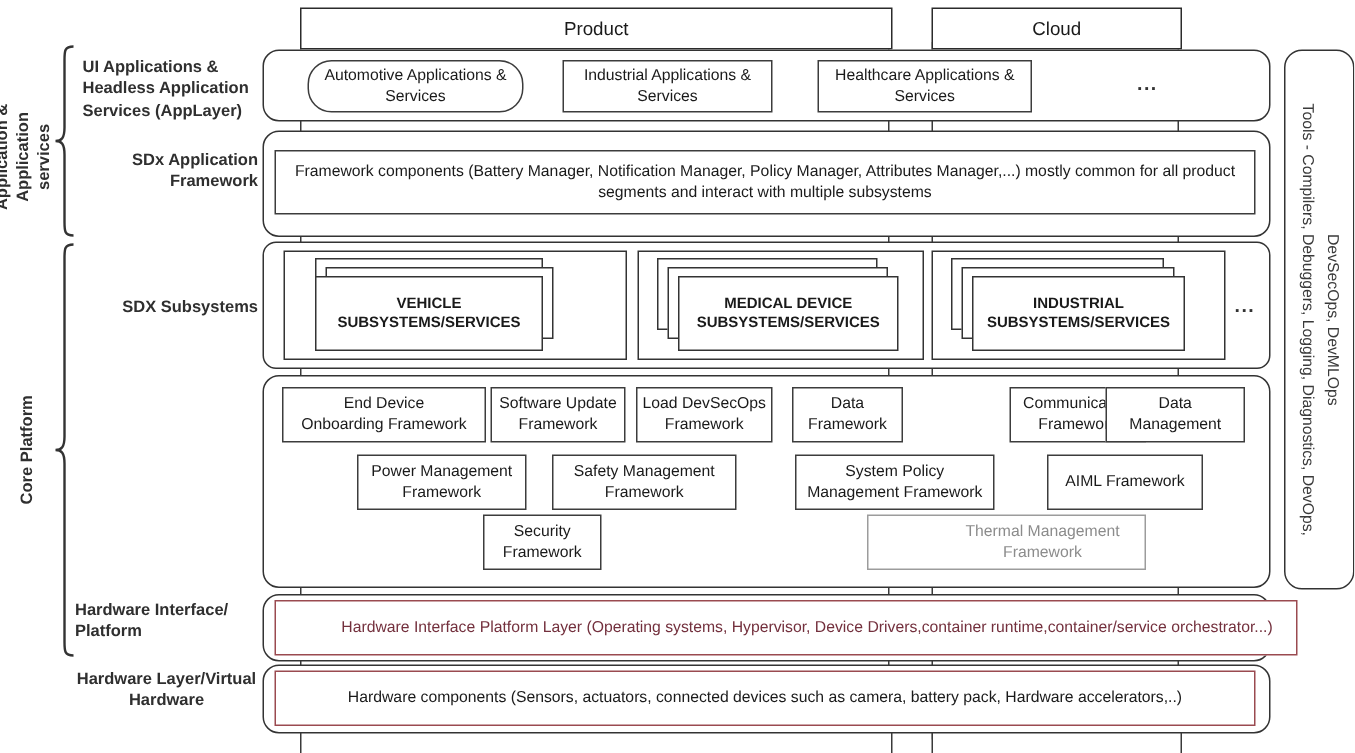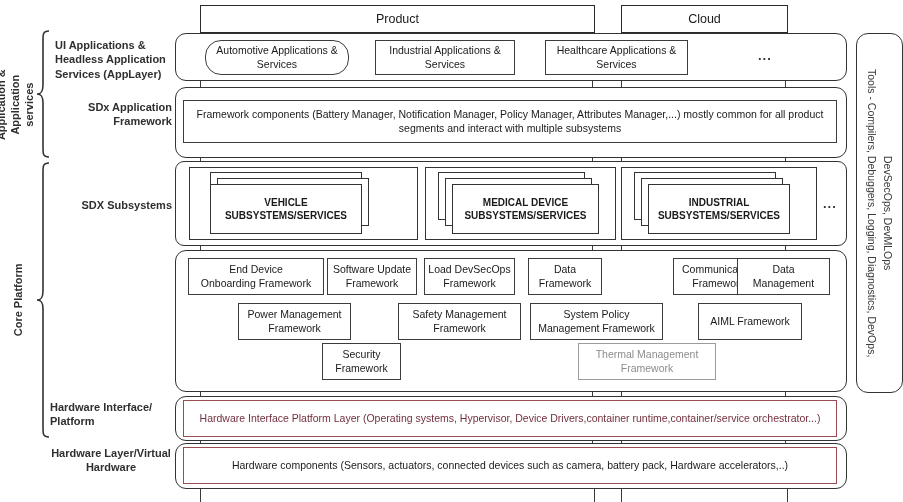--- a/index.html
+++ b/index.html
@@ -8,23 +8,23 @@
     font-family:"Liberation Sans","DejaVu Sans",sans-serif;color:#1a1a1a;
   }
   .vline{position:absolute;width:0;border-left:1.5px solid #3a3a3a;top:28px;height:465px;z-index:0;}
   .topbox{position:absolute;top:5px;height:26px;border:1.5px solid #2b2b2b;background:#fff;z-index:2;
     display:flex;align-items:center;justify-content:center;font-size:12.5px;}
   .stub{position:absolute;top:486px;height:24px;border:1.5px solid #3a3a3a;background:#fff;z-index:0;}
   .rowc{position:absolute;left:175px;width:670px;border:1.6px solid #333;border-radius:11px;background:#fff;z-index:1;}
   .box{position:absolute;border:1.5px solid #3c3c3c;background:#fff;display:flex;align-items:center;justify-content:center;
     text-align:center;white-space:pre-line;font-size:10.5px;line-height:1.3;z-index:2;}
   .maroon-box{border:1.6px solid #9a4a50;}
-  .maroon-text{color:#73303d;}
+  .maroon-text{color:#73303d;padding-left:28px;}
   .gray-box{border:1.5px solid #9c9c9c;}
-  .gray-text{color:#8c8c8c;}
+  .gray-text{color:#8c8c8c;padding-left:48px;}
   .ellipsis{position:absolute;font-size:13px;font-weight:bold;color:#333;z-index:2;letter-spacing:1px;}
   .rowlabel{position:absolute;font-weight:bold;font-size:11px;color:#2f2f2f;white-space:pre-line;line-height:1.3;z-index:2;}
   .vert-label{position:absolute;font-weight:bold;font-size:11px;color:#2f2f2f;text-align:center;white-space:pre-line;
     transform:rotate(-90deg);line-height:1.25;z-index:2;}
   .brace{position:absolute;z-index:2;}
   .group{position:absolute;border:1.5px solid #333;background:#fff;z-index:2;}
   .card{position:absolute;border:1.5px solid #333;background:#fff;}
   .card-front{display:flex;align-items:center;justify-content:center;text-align:center;
     font-weight:bold;font-size:10px;white-space:pre-line;line-height:1.35;}
   .toolsbar{position:absolute;left:856px;top:33px;width:45px;height:358px;border:1.6px solid #333;border-radius:12px;
@@ -126,21 +126,21 @@
 Framework</div>
   <div class="box" style="left:528px;top:258px;width:72px;height:35px;">Data
 Framework</div>
   <div class="box" style="left:625px;top:258px;width:89px;height:35px;margin-left:48px;">Communication
 Framework</div>
   <div class="box" style="left:737px;top:258px;width:91px;height:35px;">Data
 Management</div>
 
   <div class="box" style="left:238px;top:303px;width:111px;height:35px;">Power Management
 Framework</div>
-  <div class="box" style="left:398px;top:303px;width:121px;height:35px;">Safety Management
+  <div class="box" style="left:368px;top:303px;width:121px;height:35px;">Safety Management
 Framework</div>
   <div class="box" style="left:530px;top:303px;width:131px;height:35px;">System Policy
 Management Framework</div>
   <div class="box" style="left:674px;top:303px;width:102px;height:35px;margin-left:24px;">AIML Framework</div>
 
   <div class="box" style="left:322px;top:343px;width:77px;height:35px;">Security
 Framework</div>
   <div class="box gray-box gray-text" style="left:578px;top:343px;width:136px;height:35px;">Thermal Management
 Framework</div>
 

